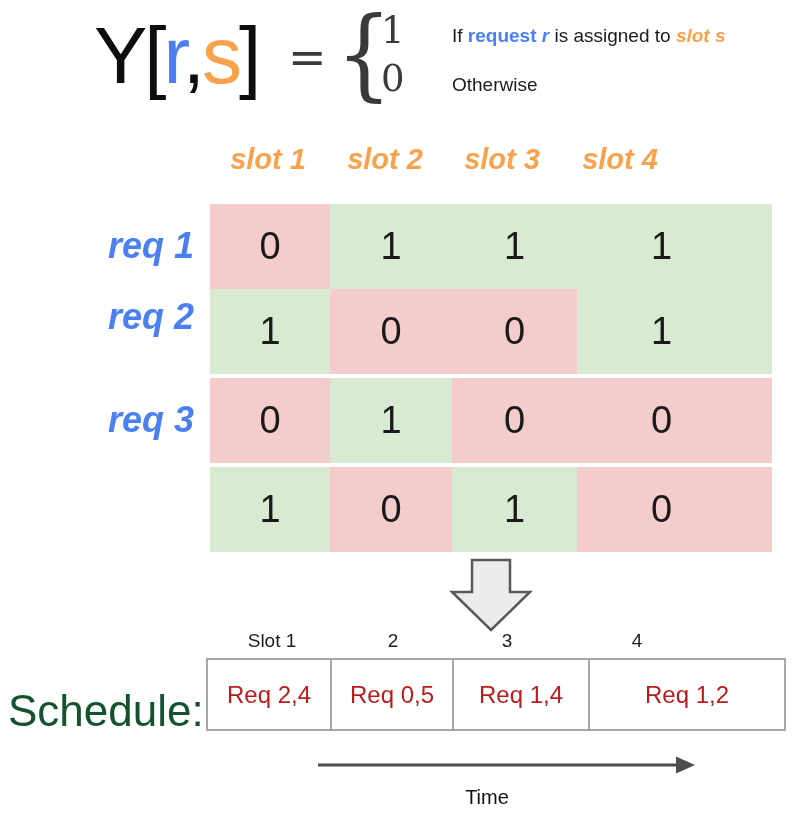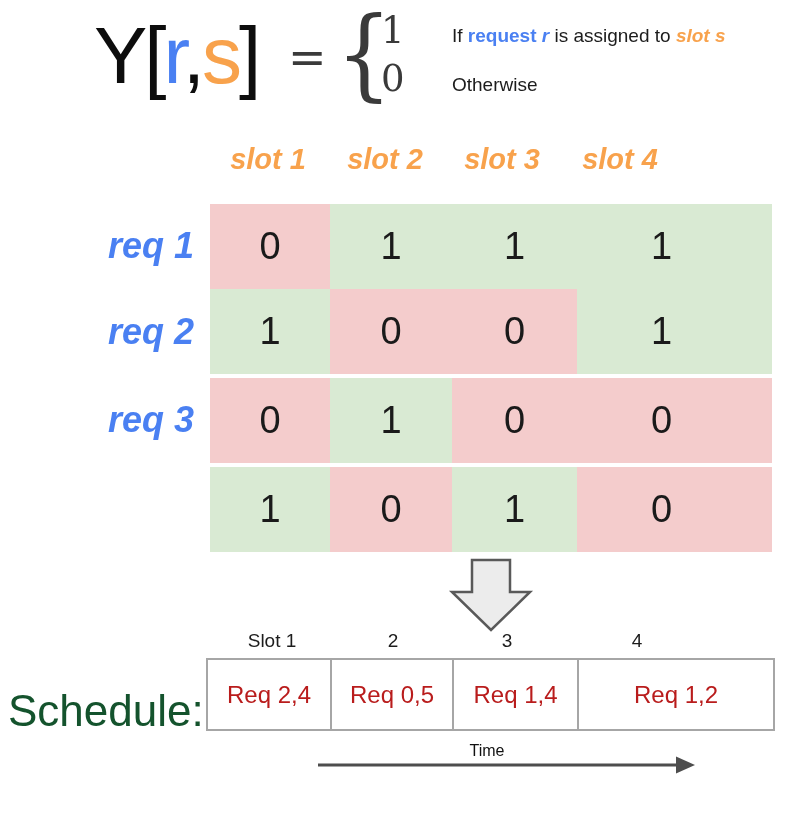--- a/index.html
+++ b/index.html
@@ -48,25 +48,25 @@
   .sched-label{position:absolute;left:8px;top:664px;font-size:44px;line-height:40px;color:#14532d;margin-top:27px;}
   .slot-lab{position:absolute;top:630px;transform:translateX(-50%);
             font-size:19px;line-height:22px;color:#1c1c1c;white-space:nowrap;}
   .sboxes{position:absolute;left:206px;top:658px;display:flex;}
   .sbox{box-sizing:border-box;height:73px;border:2px solid #a6a6a6;background:#fff;
         display:flex;align-items:center;justify-content:center;
         font-size:24px;color:#b91c1c;}
   .sbox + .sbox{margin-left:-2px;}
   .sbox:nth-child(1){width:126px;}
   .sbox:nth-child(2){width:124px;}
-  .sbox:nth-child(3){width:127px;}
+  .sbox:nth-child(3){width:138px;}
   .sbox:nth-child(4){width:198px;}
 
-  .time-label{position:absolute;left:487px;top:742px;transform:translateX(-50%);
-              font-size:16px;color:#111;}
+  .time-label{position:absolute;left:487px;top:786px;transform:translateX(-50%);
+              font-size:20px;color:#111;}
 </style>
 </head>
 <body>
 
 <div class="stage">
 
   <div class="big-formula"><span>Y[</span><span class="blue">r</span><span>,</span><span class="orange">s</span><span>]</span></div>
 
   <div class="eq">=</div>
   <div class="brace">{</div>
@@ -75,21 +75,21 @@
 
   <div class="cond cond1"><span>If </span><span class="b blue">request</span><span class="b i blue"> r</span><span> is assigned to </span><span class="b i orange">slot s</span></div>
   <div class="cond cond2">Otherwise</div>
 
   <span class="col-h" style="left:268px">slot 1</span>
   <span class="col-h" style="left:385px">slot 2</span>
   <span class="col-h" style="left:502px">slot 3</span>
   <span class="col-h" style="left:620px">slot 4</span>
 
   <span class="row-h" style="top:231px">req 1</span>
-  <span class="row-h" style="top:317px">req 2</span>
+  <span class="row-h" style="top:302px">req 2</span>
   <span class="row-h" style="top:405px">req 3</span>
 
   <div class="grid">
     <div class="mrow">
       <div class="mcell" style="background: rgb(244, 204, 204);">0</div>
       <div class="mcell" style="background: rgb(217, 234, 211);">1</div>
       <div class="mcell" style="background: rgb(217, 234, 211);">1</div>
       <div class="mcell" style="background: rgb(217, 234, 211);">1</div>
     </div>
     <div class="mrow">

